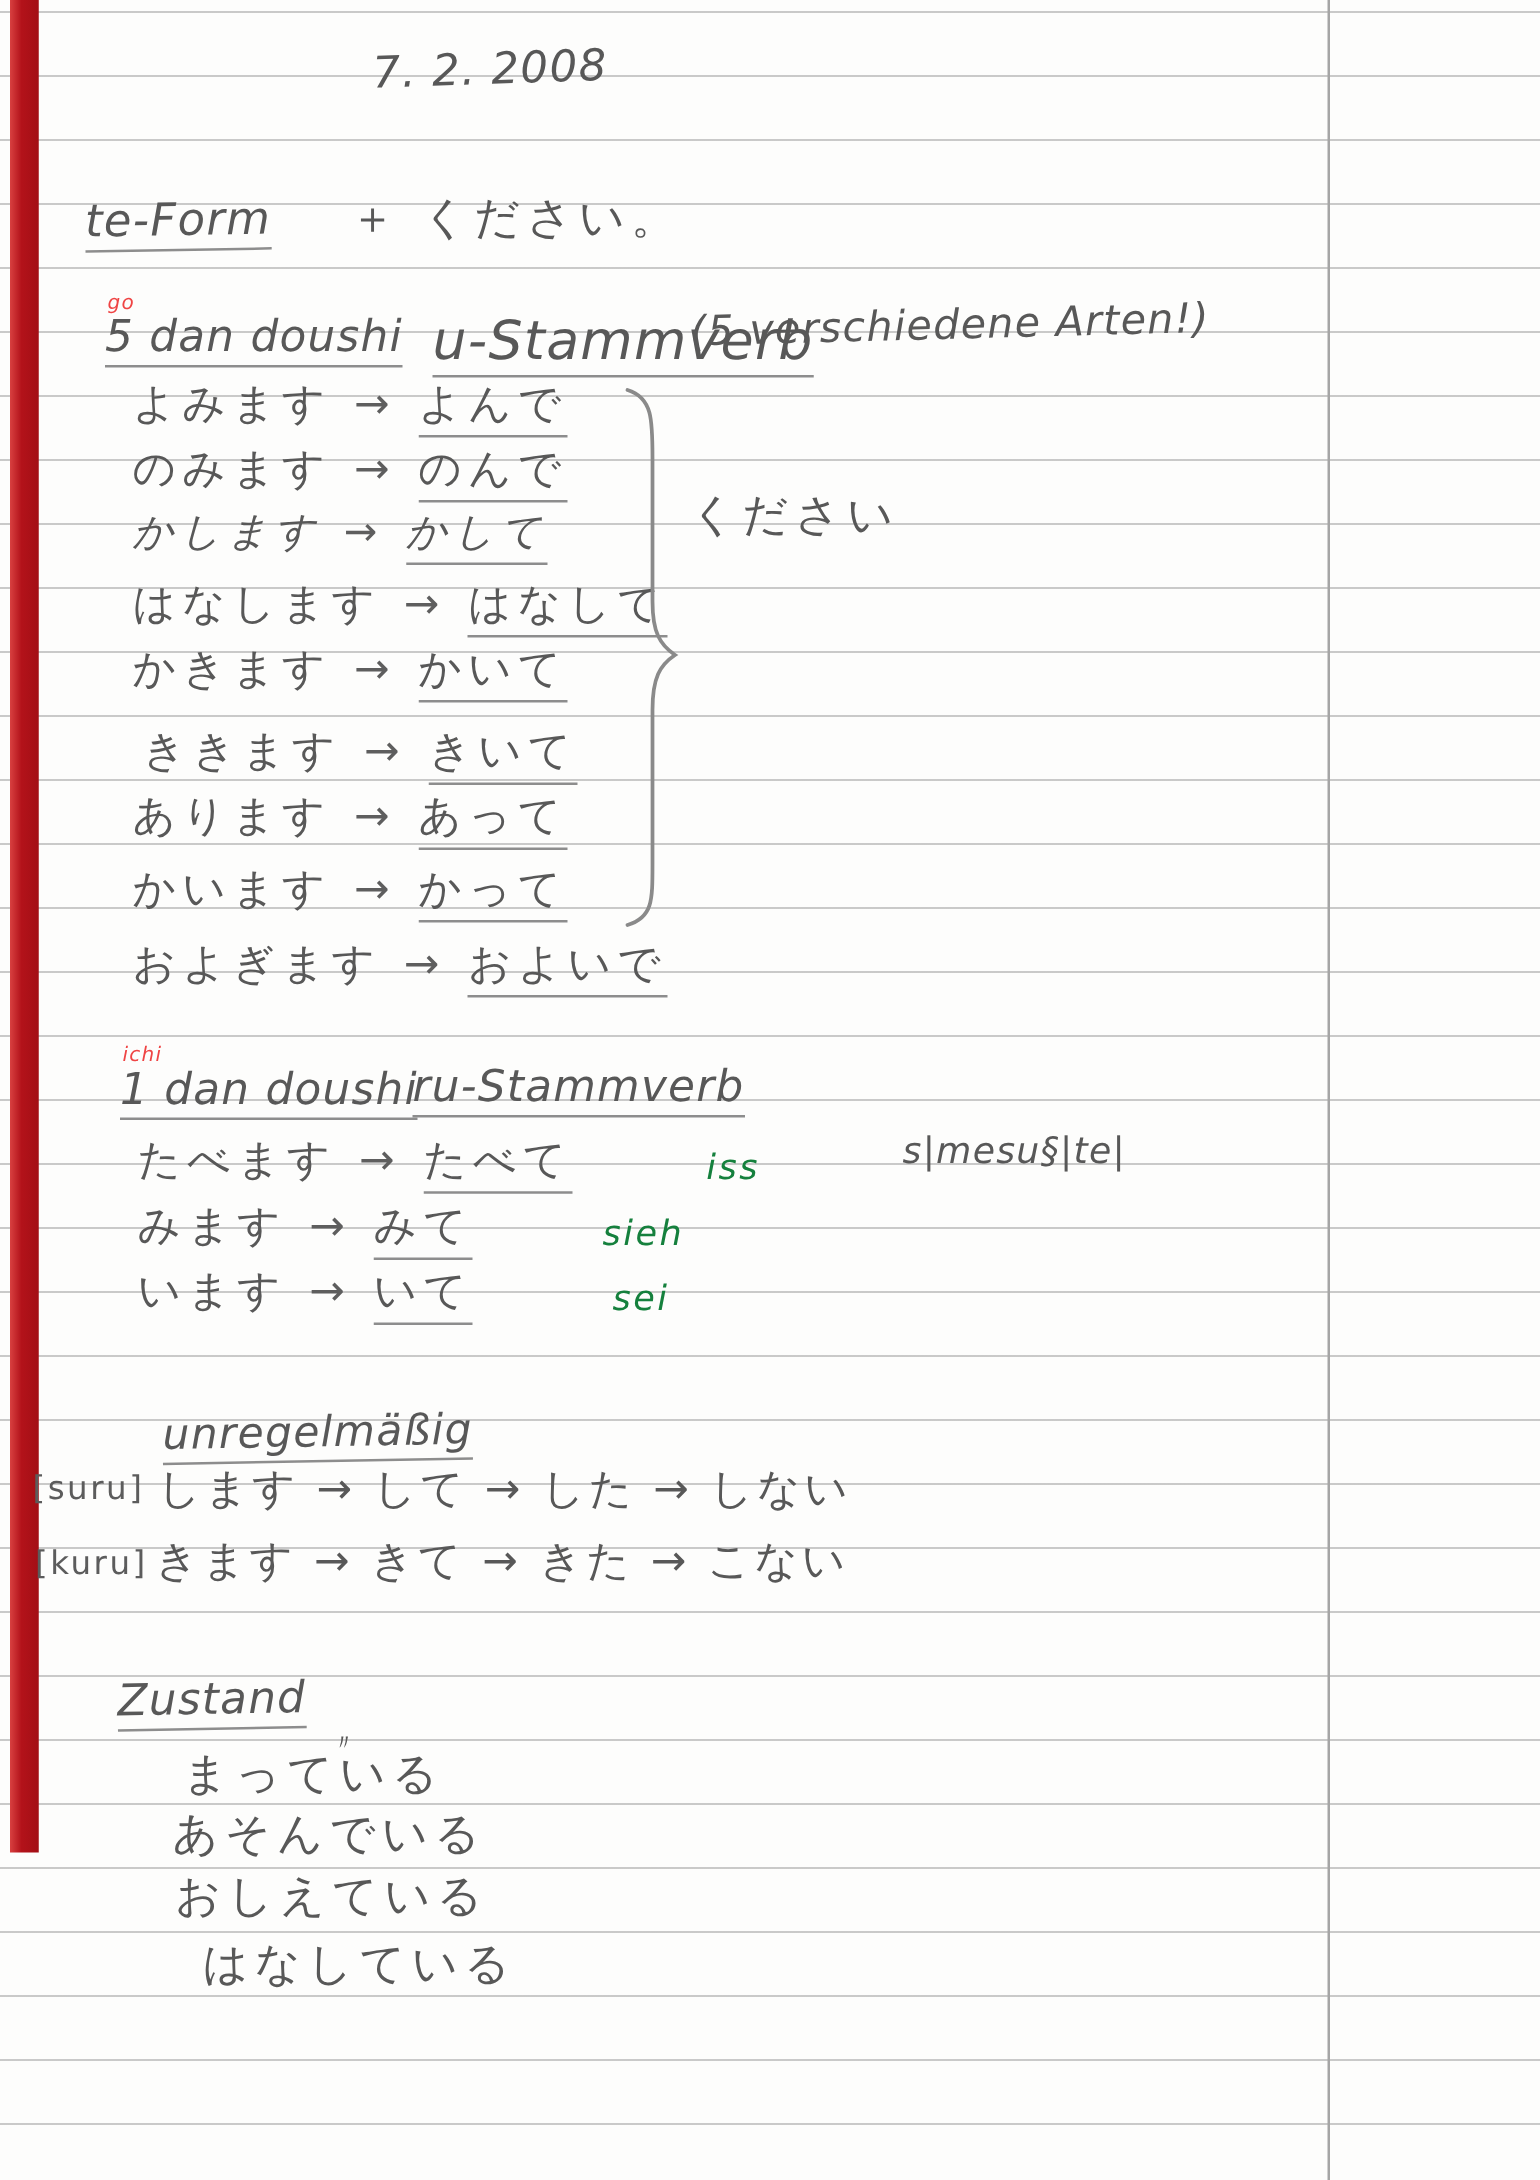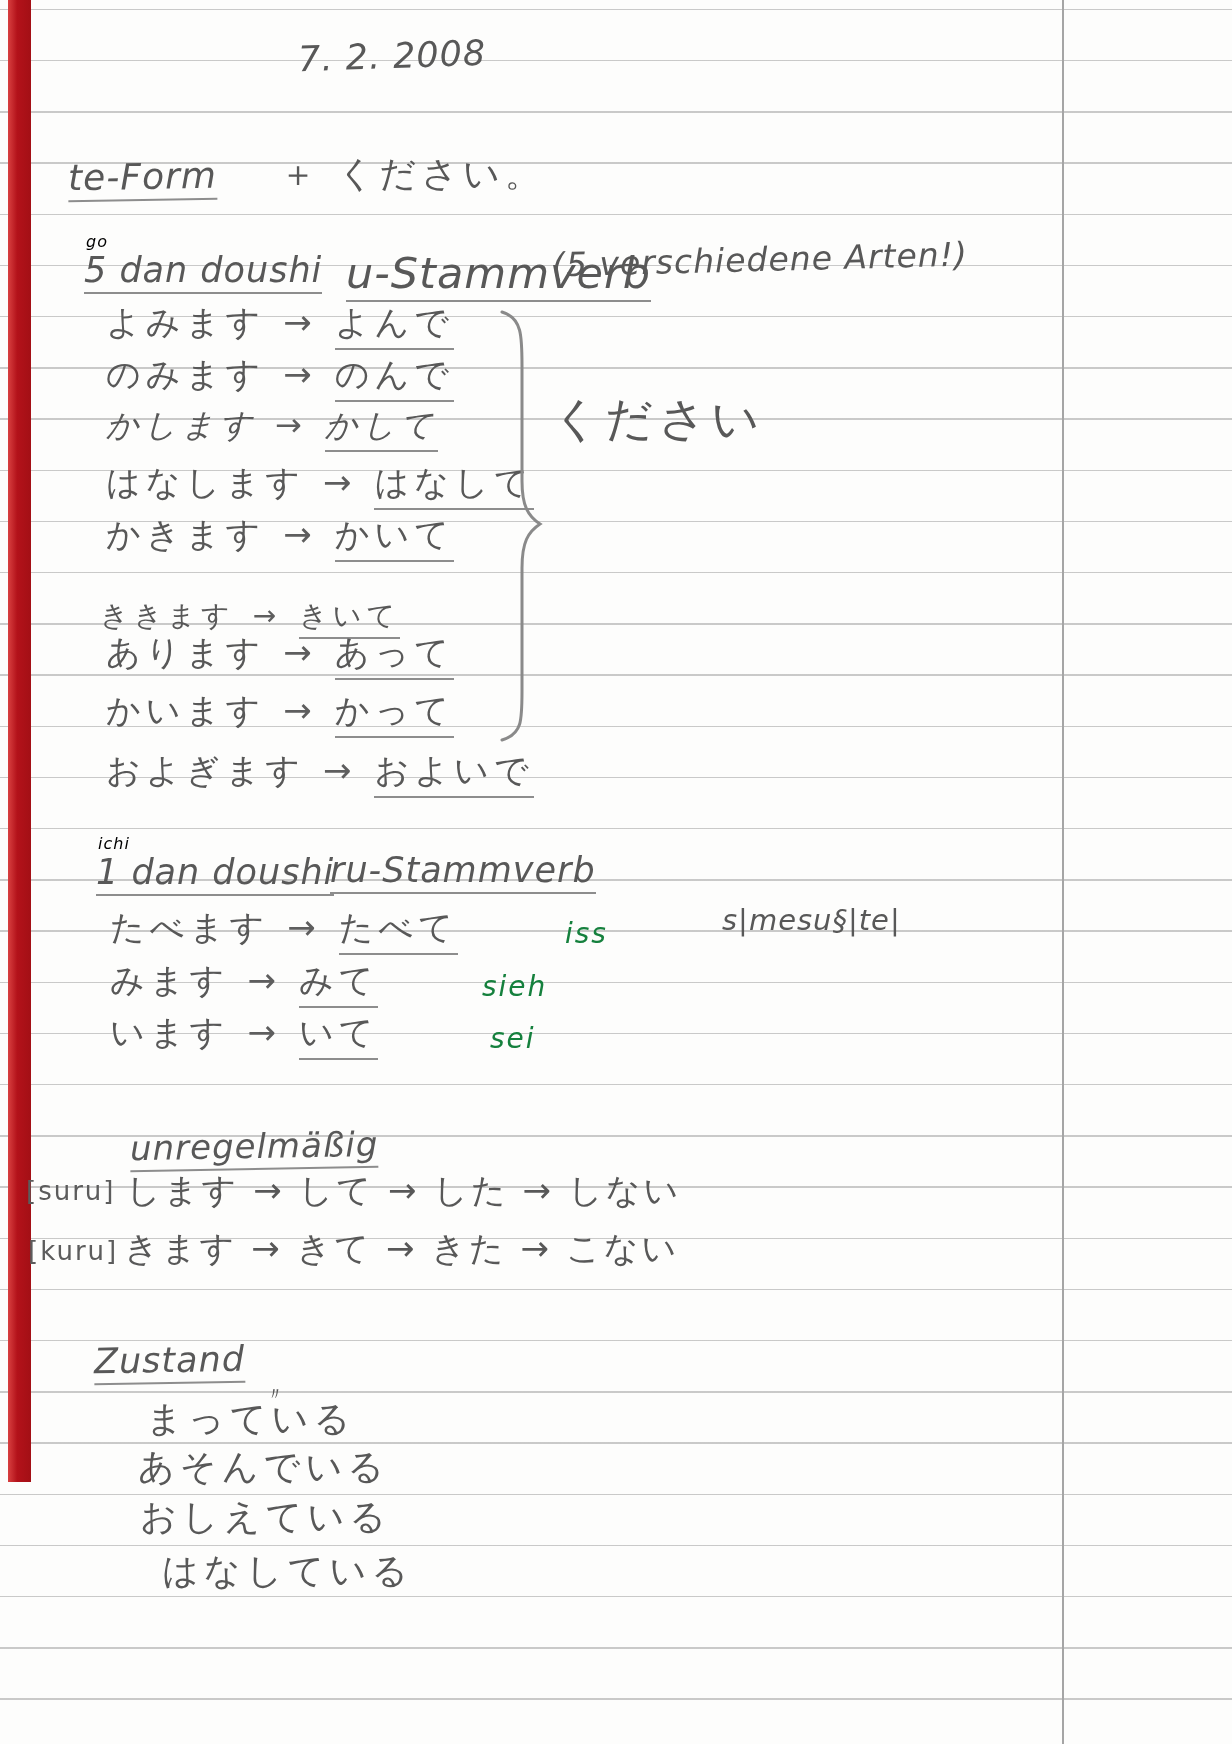--- a/index.html
+++ b/index.html
@@ -22,21 +22,21 @@
     position:absolute; left:8px; top:0; width:23px; height:1482px;
     background:linear-gradient(to right,#d84040,#b3121a 40%,#a30f15);
   }
   .vline {
     position:absolute; left:1062px; top:0; width:2px; height:100%;
     background:#a5a5a5;
   }
   .hw { position:absolute; color:#585858; white-space:nowrap; }
   .jp { letter-spacing:5px; }
   .latin { font-style:italic; letter-spacing:1px; }
-  .sup { font-size:16px; color:#000000; }
+  .sup { font-size:16px; color:#ef4444; }
   .ul { border-bottom:2.5px solid #8d8d8d; padding-bottom:2px; }
   .row { display:flex; align-items:baseline; gap:14px; width:900px; }
   .arrow { color:#5e5e5e; margin:0 4px; }
   .gloss { position:absolute; font-size:28px; color:#15803d; letter-spacing:2px; font-style:italic; }
   .tag { font-size:26px; color:#5c5c5c; letter-spacing:2px; }
   svg.brace { position:absolute; }
 </style>
 </head>
 <body>
 
@@ -73,21 +73,21 @@
   <div class="hw jp row" style="left:106px; top:460px; font-size:34px;">
     <span>はなします</span>
     <span class="arrow">→</span>
     <span class="ul">はなして</span>
   </div>
   <div class="hw jp row" style="left:106px; top:512px; font-size:34px;">
     <span>かきます</span>
     <span class="arrow">→</span>
     <span class="ul">かいて</span>
   </div>
-  <div class="hw jp row" style="left:100px; top:578px; font-size:28px;margin-top:19px;">
+  <div class="hw jp row" style="left:114px; top:578px; font-size:34px;">
     <span>ききます</span>
     <span class="arrow">→</span>
     <span class="ul">きいて</span>
   </div>
   <div class="hw jp row" style="left:106px; top:630px; font-size:34px;">
     <span>あります</span>
     <span class="arrow">→</span>
     <span class="ul">あって</span>
   </div>
   <div class="hw jp row" style="left:106px; top:688px; font-size:34px;">
@@ -97,21 +97,21 @@
   </div>
   <div class="hw jp row" style="left:106px; top:748px; font-size:34px;">
     <span>およぎます</span>
     <span class="arrow">→</span>
     <span class="ul">およいで</span>
   </div>
 
   <svg class="brace" style="left:492px; top:306px;" width="54" height="440" viewBox="0 0 54 440">
     <path d="M10,6 C30,12 30,30 30,60 L30,175 C30,200 36,210 48,218 C36,226 30,236 30,262 L30,385 C30,415 30,428 10,434" fill="none" stroke="#8a8a8a" stroke-width="3" stroke-linecap="round"></path>
   </svg>
-  <div class="hw jp" style="left:552px; top:388px; font-size:47px;">ください</div>
+  <div class="hw jp" style="left:552px; top:388px; font-size:36px;">ください</div>
 
   <div class="hw sup latin" style="left:98px; top:834px;">ichi</div>
   <div class="hw latin ul" style="left:96px; top:852px; font-size:35px;">1 dan doushi</div>
   <div class="hw latin ul" style="left:330px; top:850px; font-size:35px;">ru-Stammverb</div>
   <div class="hw latin" style="left:722px; top:903px; font-size:29px; letter-spacing:1px;">s|mesu§|te|</div>
 
   <div class="hw jp row" style="left:110px; top:905px; font-size:34px;">
     <span>たべます</span>
     <span class="arrow">→</span>
     <span class="ul">たべて</span>

